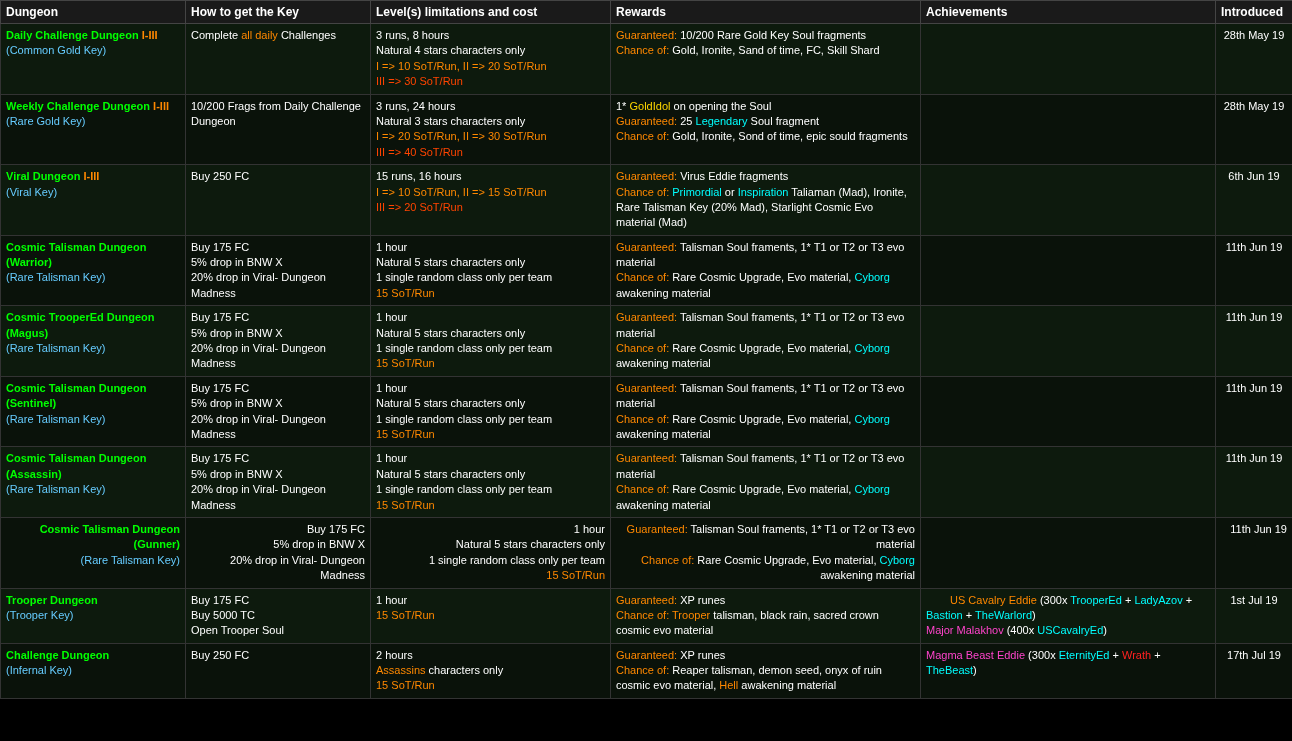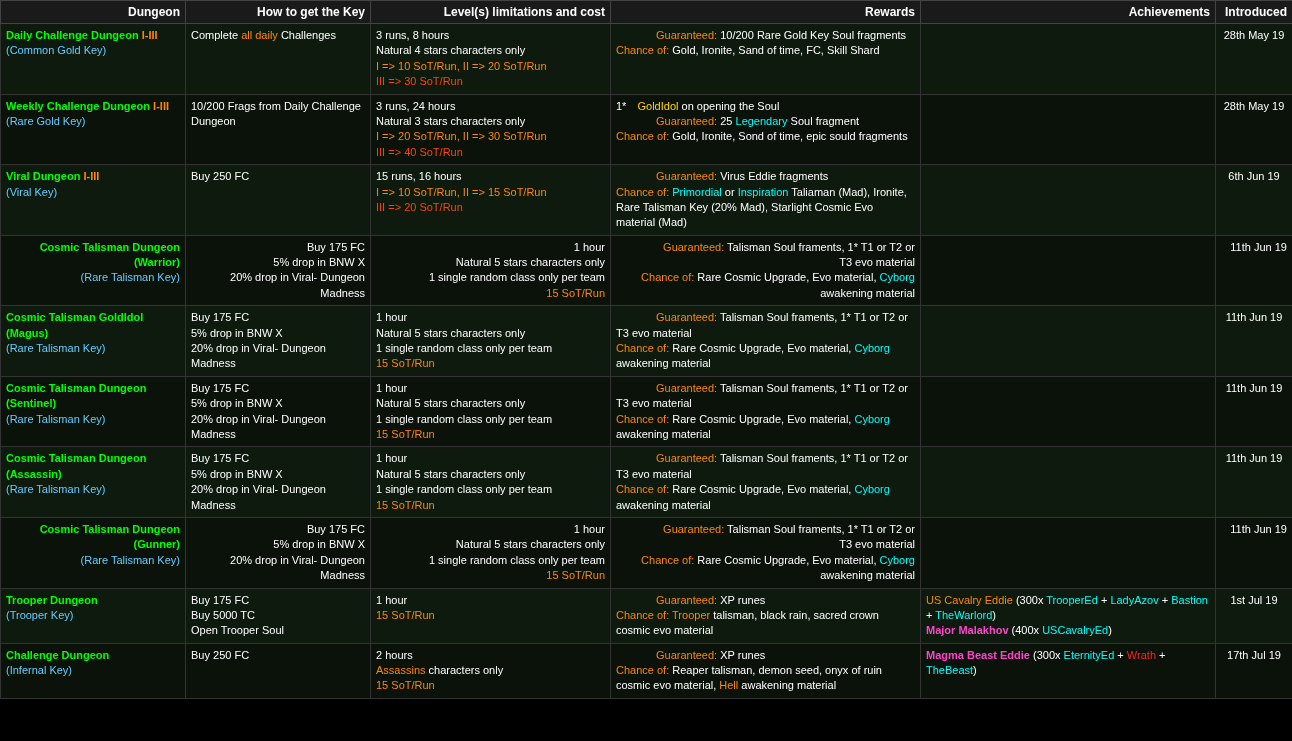--- a/index.html
+++ b/index.html
@@ -12,21 +12,21 @@
     }
     table {
       width: 1292px;
       border-collapse: collapse;
       table-layout: fixed;
     }
     th {
       background: #1a1a1a;
       border: 1px solid #444;
       padding: 4px 5px;
-      text-align: right;
+      text-align: left;
       font-size: 12px;
       font-weight: bold;
       color: #fff;
     }
     td {
       border: 1px solid #333;
       padding: 4px 5px;
       vertical-align: top;
       font-size: 11px;
       line-height: 1.4;
@@ -37,37 +37,37 @@
     col.col-rewards { width: 310px; }
     col.col-achievements { width: 295px; }
     col.col-introduced { width: 77px; }
 
     tr:nth-child(odd) td { background: #0d1a0d; }
     tr:nth-child(even) td { background: #0a120a; }
 
     .dungeon-name { color: #00ff00; font-weight: bold; }
     .dungeon-sub { color: #66ccff; }
     .red-orange { color: #ff4400; }
-    .guaranteed { color: #ff8800; margin-left: 40px; }
+    .guaranteed { color: #ff8800; }
     .chance { color: #ff8800; }
-    .gold { color: #ffd700; margin-left: 8px; }
+    .gold { color: #ffd700; }
     .cyan { color: #00ffff; }
     .orange-text { color: #ff8800; }
     .achievements-cell { color: #fff; }
-    .ach-orange { color: #ff8800; }
+    .ach-orange { color: #ff8800; margin-left: 24px; }
     .ach-cyan { color: #00ffff; margin-top: 36px; }
-    .ach-magenta { color: #ff44cc; font-weight: bold; }
+    .ach-magenta { color: #ff44cc; }
     .ach-red { color: #ff2222; }
     .intro-date { color: #fff; text-align: center; }
     .row-trooper td { background: #0d0d1a; }
     .row-infernal td { background: #1a0000; }
     .row-daily td { background: #001a00; }
     .row-weekly td { background: #001a00; }
     .row-viral td { background: #001a00; }
-    .row-cosmic-warrior td { background: #001a00; text-align: right; }
+    .row-cosmic-warrior td { background: #001a00; }
     .row-cosmic-magus td { background: #001a1a; }
     .row-cosmic-sentinel td { background: #001a00; }
     .row-cosmic-assassin td { background: #001a1a; }
     .row-cosmic-gunner td { background: #001a00; text-align: right; }
   </style>
 </head>
 <body>
 
 <table>
   <colgroup>
@@ -173,21 +173,21 @@
       <td>
         <span class="guaranteed">Guaranteed:</span> Talisman Soul framents, 1* T1 or T2 or T3 evo material<br>
         <span class="chance">Chance of:</span> Rare Cosmic Upgrade, Evo material, <span class="cyan">Cyborg</span> awakening material
       </td>
       <td></td>
       <td class="intro-date">11th Jun 19</td>
     </tr>
 
     <tr class="row-cosmic-magus">
       <td>
-        <span class="dungeon-name">Cosmic Talisman GoldIdol (Magus)</span><br>
+        <span class="dungeon-name">Cosmic TrooperEd Dungeon (Magus)</span><br>
         <span class="dungeon-sub">(Rare Talisman Key)</span>
       </td>
       <td>
         Buy 175 FC<br>
         5% drop in BNW X<br>
         20% drop in Viral- Dungeon Madness
       </td>
       <td>
         1 hour<br>
         Natural 5 stars characters only<br>

